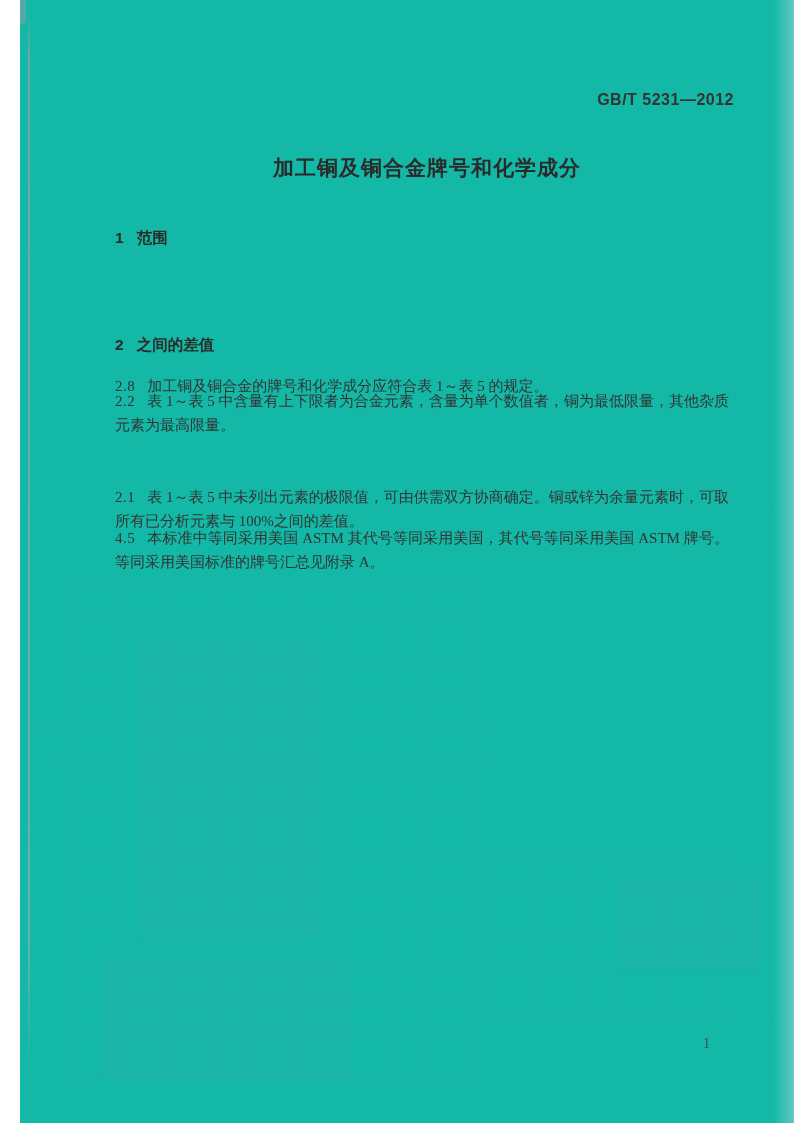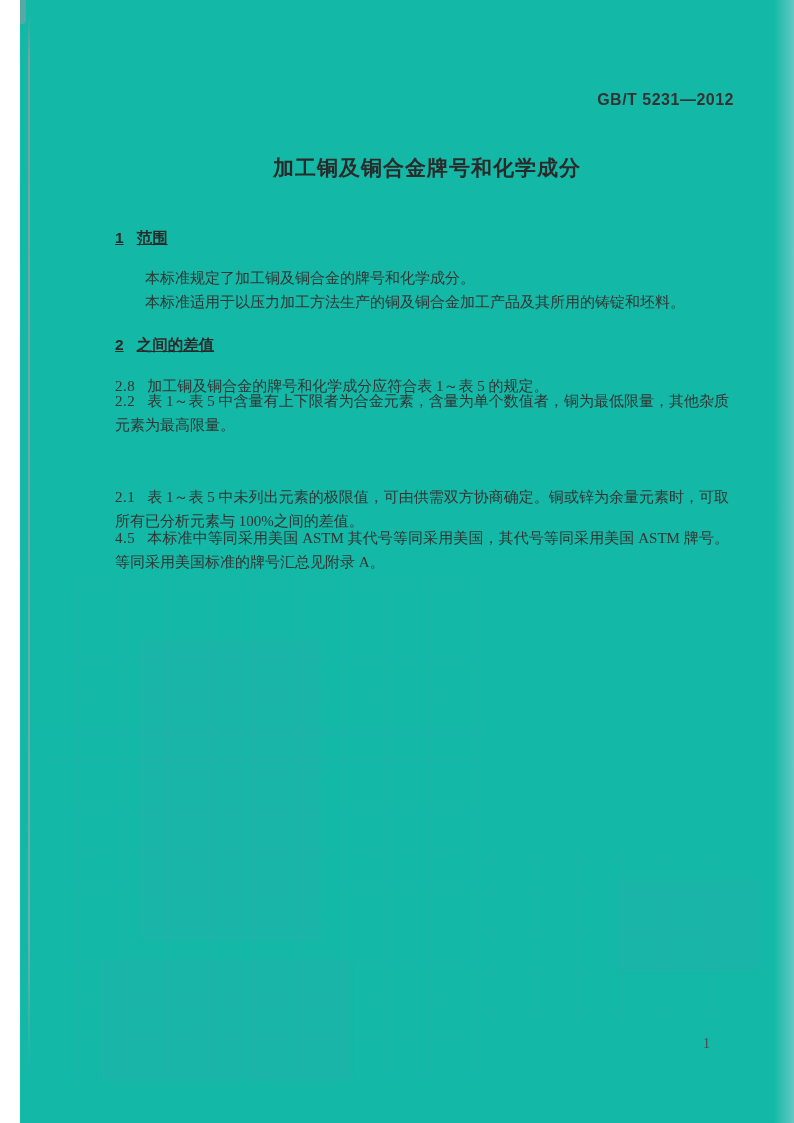--- a/index.html
+++ b/index.html
@@ -60,21 +60,21 @@
   }
   .doc-title {
     position: absolute; top: 154px; left: 0; width: 100%; margin: 0;
     text-align: center; transform: translateX(10px);
     font-family: "Liberation Sans", sans-serif;
     font-size: 21px; font-weight: bold; letter-spacing: 1px; color: #2a2a2a;
   }
   .sec-heading {
     position: absolute; left: 95px; margin: 0;
     font-family: "Liberation Sans", sans-serif;
-    font-weight: bold; font-size: 15.5px; color: #2a2a2a; text-decoration: underline;
+    font-weight: bold; font-size: 15.5px; color: #2a2a2a;
   }
   .sec-heading .num { margin-right: 13px; }
   #sec1 { top: 228px; }
   #sec2 { top: 335px; }
 
   .body-par, .clause {
     position: absolute; left: 95px; width: 614px; margin: 0;
     font-size: 15px; line-height: 23.5px;
     text-align: justify; color: #333;
   }
@@ -111,22 +111,20 @@
   <div class="hline" id="hl1"></div>
   <div class="hline" id="hl2"></div>
 
   <div class="header-code">GB/T 5231—2012</div>
 
   <h1 class="doc-title">加工铜及铜合金牌号和化学成分</h1>
 
   <h2 class="sec-heading" id="sec1">
     <span class="num">1</span><span>范围</span>
   </h2>
-  <p class="body-par indent" id="p1">本标准规定了加工铜及铜合金的牌号和化学成分。</p>
-  <p class="body-par indent" id="p2">本标准适用于以压力加工方法生产的铜及铜合金加工产品及其所用的铸锭和坯料。</p>
 
   <h2 class="sec-heading" id="sec2">
     <span class="num">2</span><span>之间的差值</span>
   </h2>
 
   <p class="clause" id="c21">
     <span class="cnum">2.8</span><span>加工铜及铜合金的牌号和化学成分应符合表 1～表 5 的规定。</span>
   </p>
   <p class="clause" id="c22">
     <span class="cnum">2.2</span><span>表 1～表 5 中含量有上下限者为合金元素，含量为单个数值者，铜为最低限量，其他杂质元素为最高限量。</span>

